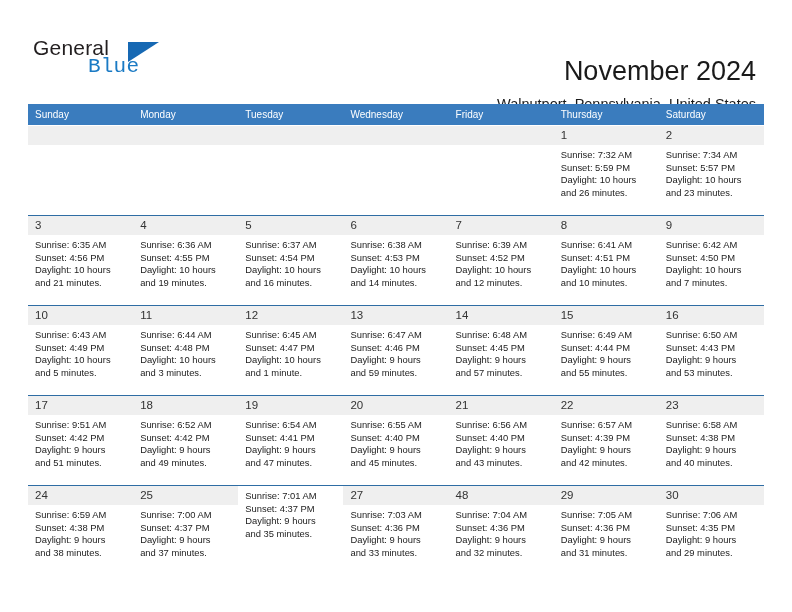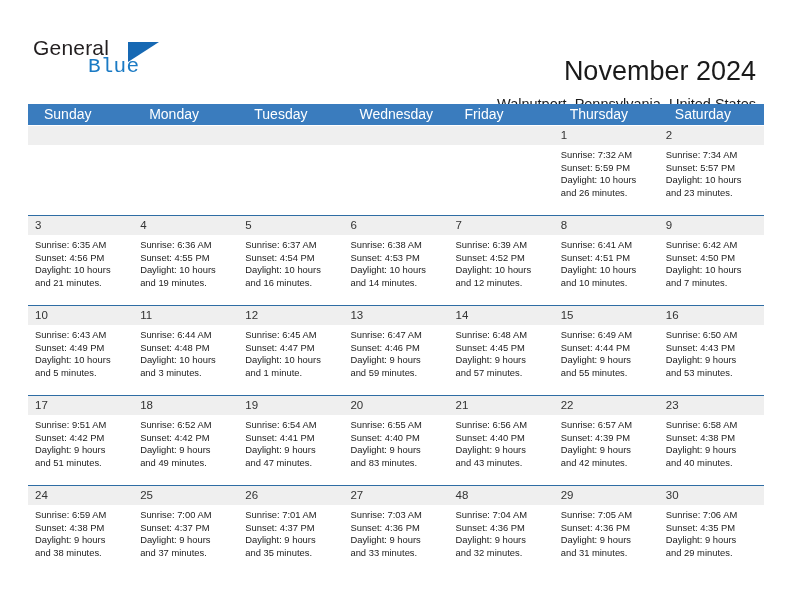--- a/index.html
+++ b/index.html
@@ -95,23 +95,23 @@
     width: 736px;
   }
   .weekdays {
     display: flex;
     background: #3a7cbe;
     height: 21px;
   }
   .weekday {
     flex: 1 1 0;
     color: #ffffff;
-    font-size: 14px;
+    font-size: 10px;
     line-height: 21px;
-    padding-left: 16px;
+    padding-left: 7px;
     box-sizing: border-box;
     white-space: nowrap;
   }
 
   .week {
     display: flex;
     height: 90px;
     border-top: 1px solid #2e6da4;
     box-sizing: border-box;
   }
@@ -367,21 +367,21 @@
               <div>Daylight: 9 hours</div>
               <div>and 47 minutes.</div>
             </div>
           </div>
           <div class="day">
             <div class="day-number">20</div>
             <div class="day-info">
               <div>Sunrise: 6:55 AM</div>
               <div>Sunset: 4:40 PM</div>
               <div>Daylight: 9 hours</div>
-              <div>and 83 minutes.</div>
+              <div>and 45 minutes.</div>
             </div>
           </div>
           <div class="day">
             <div class="day-number">21</div>
             <div class="day-info">
               <div>Sunrise: 6:56 AM</div>
               <div>Sunset: 4:40 PM</div>
               <div>Daylight: 9 hours</div>
               <div>and 43 minutes.</div>
             </div>
@@ -418,21 +418,20 @@
           <div class="day">
             <div class="day-number">25</div>
             <div class="day-info">
               <div>Sunrise: 7:00 AM</div>
               <div>Sunset: 4:37 PM</div>
               <div>Daylight: 9 hours</div>
               <div>and 37 minutes.</div>
             </div>
           </div>
           <div class="day">
-            <div class="day-number">26</div>
             <div class="day-info">
               <div>Sunrise: 7:01 AM</div>
               <div>Sunset: 4:37 PM</div>
               <div>Daylight: 9 hours</div>
               <div>and 35 minutes.</div>
             </div>
           </div>
           <div class="day">
             <div class="day-number">27</div>
             <div class="day-info">

